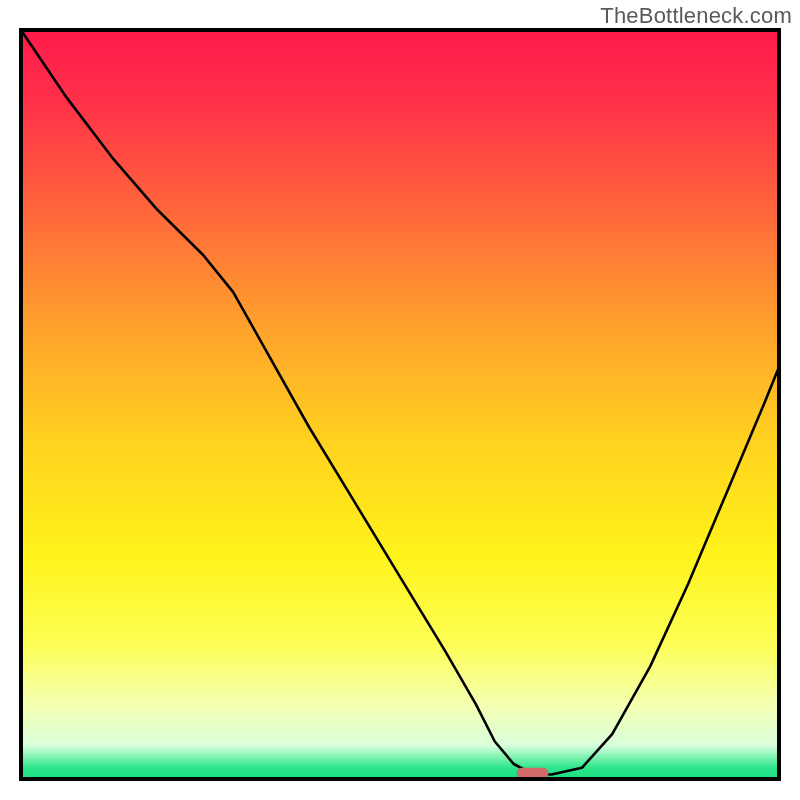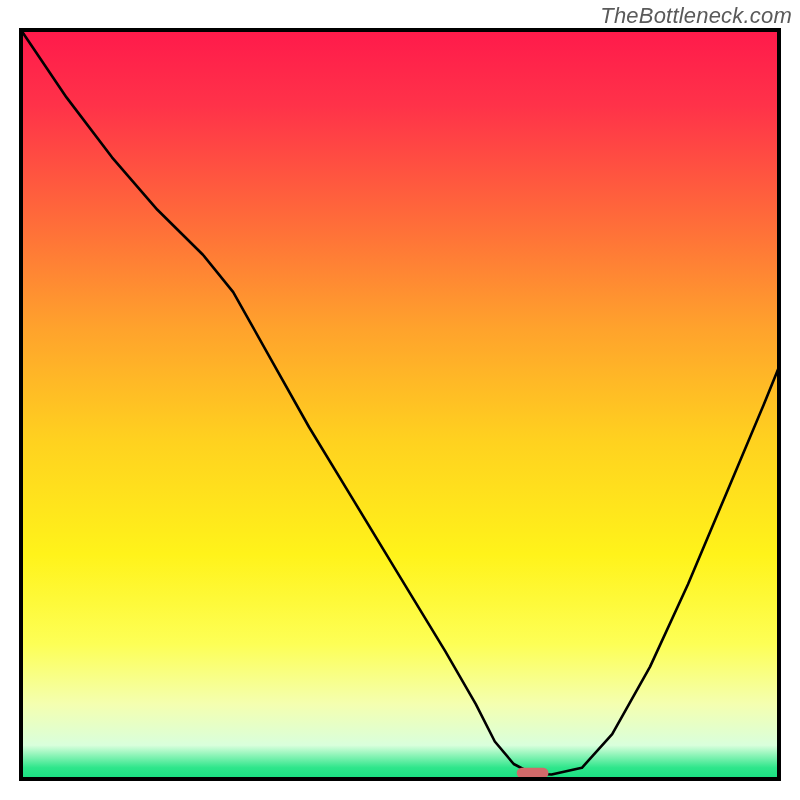--- a/index.html
+++ b/index.html
@@ -7,21 +7,20 @@
     padding: 0;
     width: 800px;
     height: 800px;
     overflow: hidden;
     background: #fff;
   }
   .frame {
     position: relative;
     width: 800px;
     height: 792px;
-    font-style: italic;
   }
   .watermark {
     position: absolute;
     top: 3px;
     right: 8px;
     font-family: Arial, Helvetica, sans-serif;
     font-size: 22px;
     color: #5a5a5a;
     font-weight: 500;
     letter-spacing: 0.2px;

